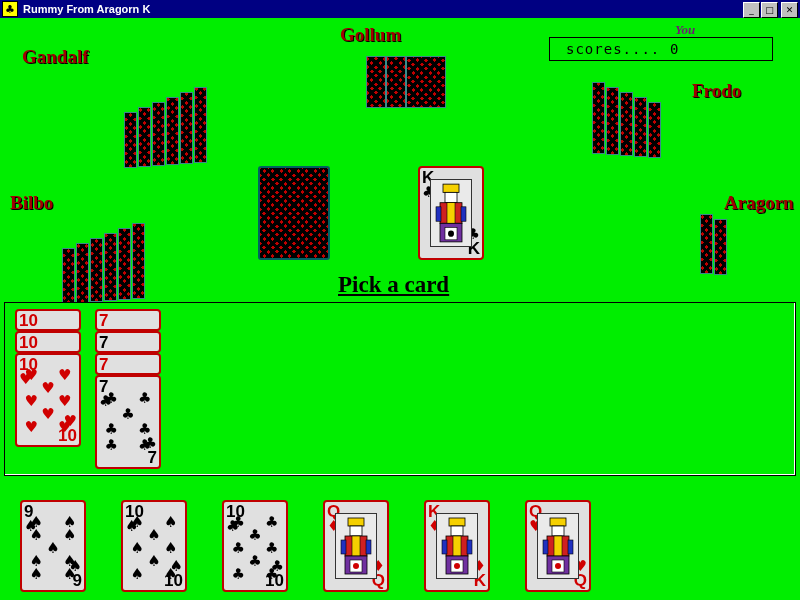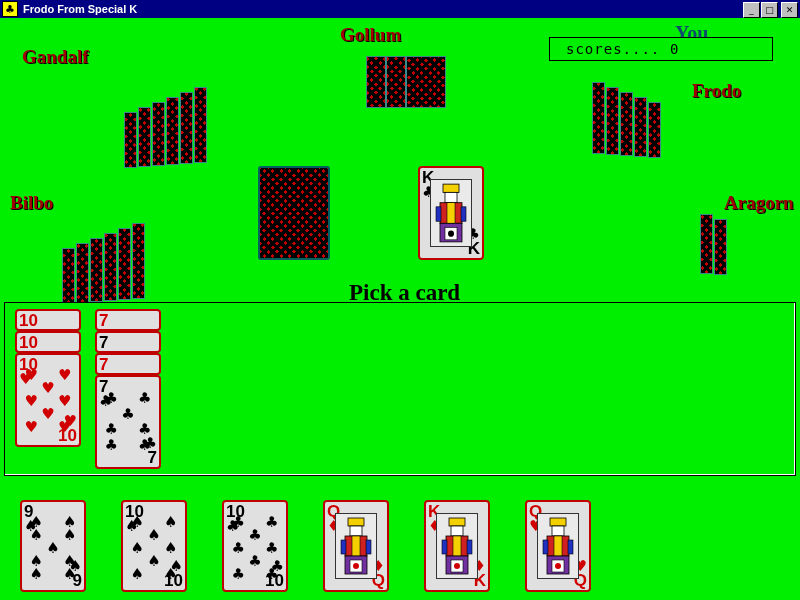--- a/index.html
+++ b/index.html
@@ -39,22 +39,22 @@
   .board{position:absolute;left:0;top:18px;width:800px;height:582px;background:#00ee00;}
 
   .pname{
     position:absolute;color:#a00000;font-weight:bold;
     font-family:"Liberation Serif",serif;font-size:19px;
     text-shadow:1px 1px 0 #000;white-space:nowrap;
   }
 
   
   .you-label{
-    position:absolute;color:#0c4a6e;font-weight:bold;
-    font-family:"Liberation Serif",serif;font-size:20px;
+    position:absolute;color:#701a75;font-style:italic;font-weight:bold;
+    font-family:"Liberation Serif",serif;font-size:13px;
   }
   .scorebox{
     position:absolute;border:1px solid #000;background:#00ee00;
     display:flex;align-items:center;
     font-family:"DejaVu Sans Mono",monospace;font-size:14px;color:#000;
   }
   .scorebox .lbl{margin-left:16px;letter-spacing:1px;}
   .scorebox .val{position:absolute;left:120px;}
 
   .optbtn{
@@ -140,21 +140,21 @@
   }
   .statusbar{position:absolute;left:0;bottom:0;width:800px;height:4px;background:#00ee00;}
 </style>
 </head>
 <body>
 
 <div id="app">
 
   <div class="titlebar">
     <div class="tb-icon">♣</div>
-    <div class="tb-title">Frodo From Special K</div>
+    <div class="tb-title">Rummy From Aragorn K</div>
     <div class="tb-btns">
       <div class="tb-btn">_</div>
       <div class="tb-btn">□</div>
       <div class="tb-btn close">✕</div>
     </div>
   </div>
 
   <div class="board">
 
     <div class="pname" style="left:22px;top:28px;">Gandalf</div>
@@ -221,21 +221,21 @@
             <rect x="9" y="22" width="22" height="20" fill="#d02020" stroke="#000" stroke-width="0.8"></rect>
             <rect x="16" y="22" width="8" height="20" fill="#f5d000" stroke="#000" stroke-width="0.6"></rect>
             <rect x="5" y="26" width="5" height="14" fill="#2030c0" stroke="#000" stroke-width="0.6"></rect>
             <rect x="30" y="26" width="5" height="14" fill="#2030c0" stroke="#000" stroke-width="0.6"></rect>
             <rect x="9" y="42" width="22" height="18" fill="#7030a0" stroke="#000" stroke-width="0.8"></rect>
             <rect x="14" y="46" width="12" height="12" fill="#ffffff" stroke="#000" stroke-width="0.6"></rect>
             <circle cx="20" cy="52" r="3" fill="#000"></circle>
           </svg></span>
       </div>
 
-    <div class="prompt" style="left:349px;top:254px;margin-top:8px;">Pick a card</div>
+    <div class="prompt" style="left:338px;top:254px;">Pick a card</div>
 
     <div class="meldarea" style="left:4px;top:284px;width:790px;height:172px;">
       <div id="meld-0" style="position:absolute;left:10px;top:6px;">
           <div class="card" style="left: 0px; top: 0px; width: 66px; height: 22px;">
             <span class="corner c-tl red">
               <span class="rank">10</span>
             </span>
           </div>
           <div class="card" style="left: 0px; top: 22px; width: 66px; height: 22px;">
             <span class="corner c-tl red">

